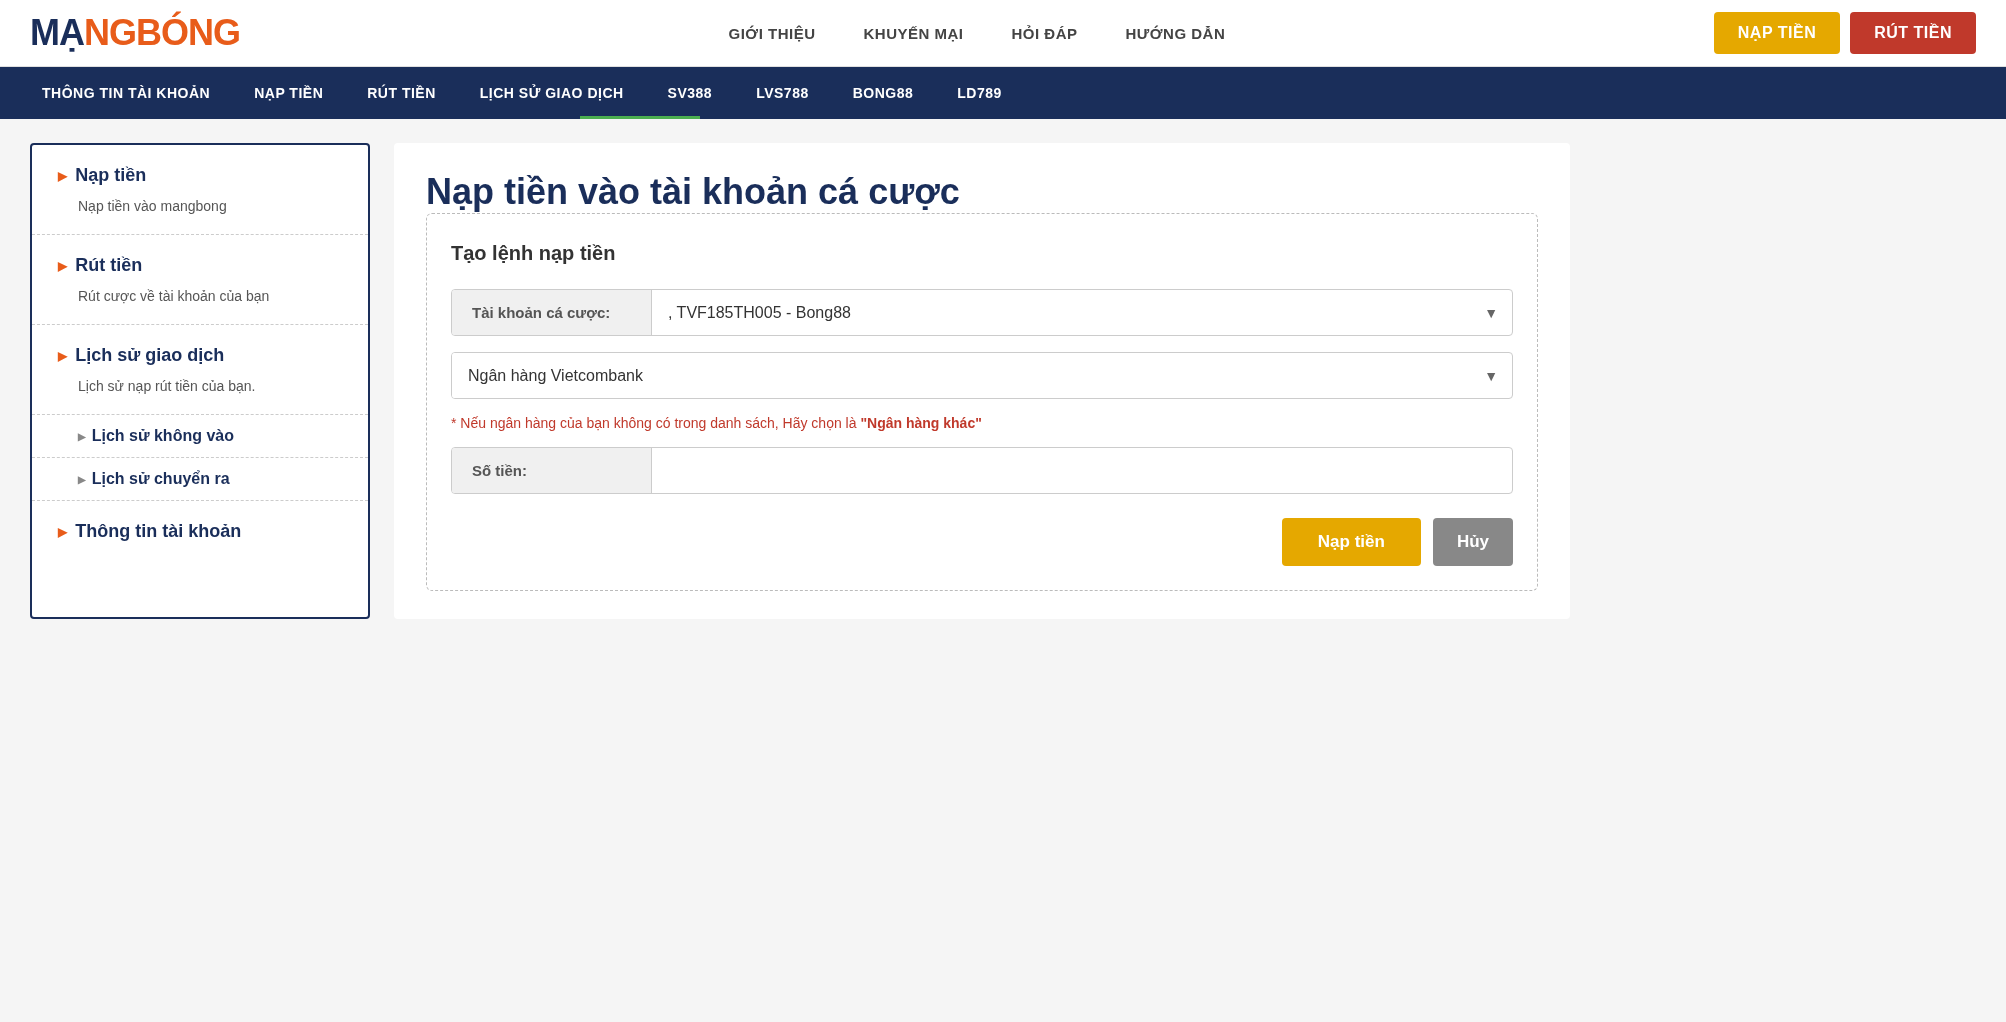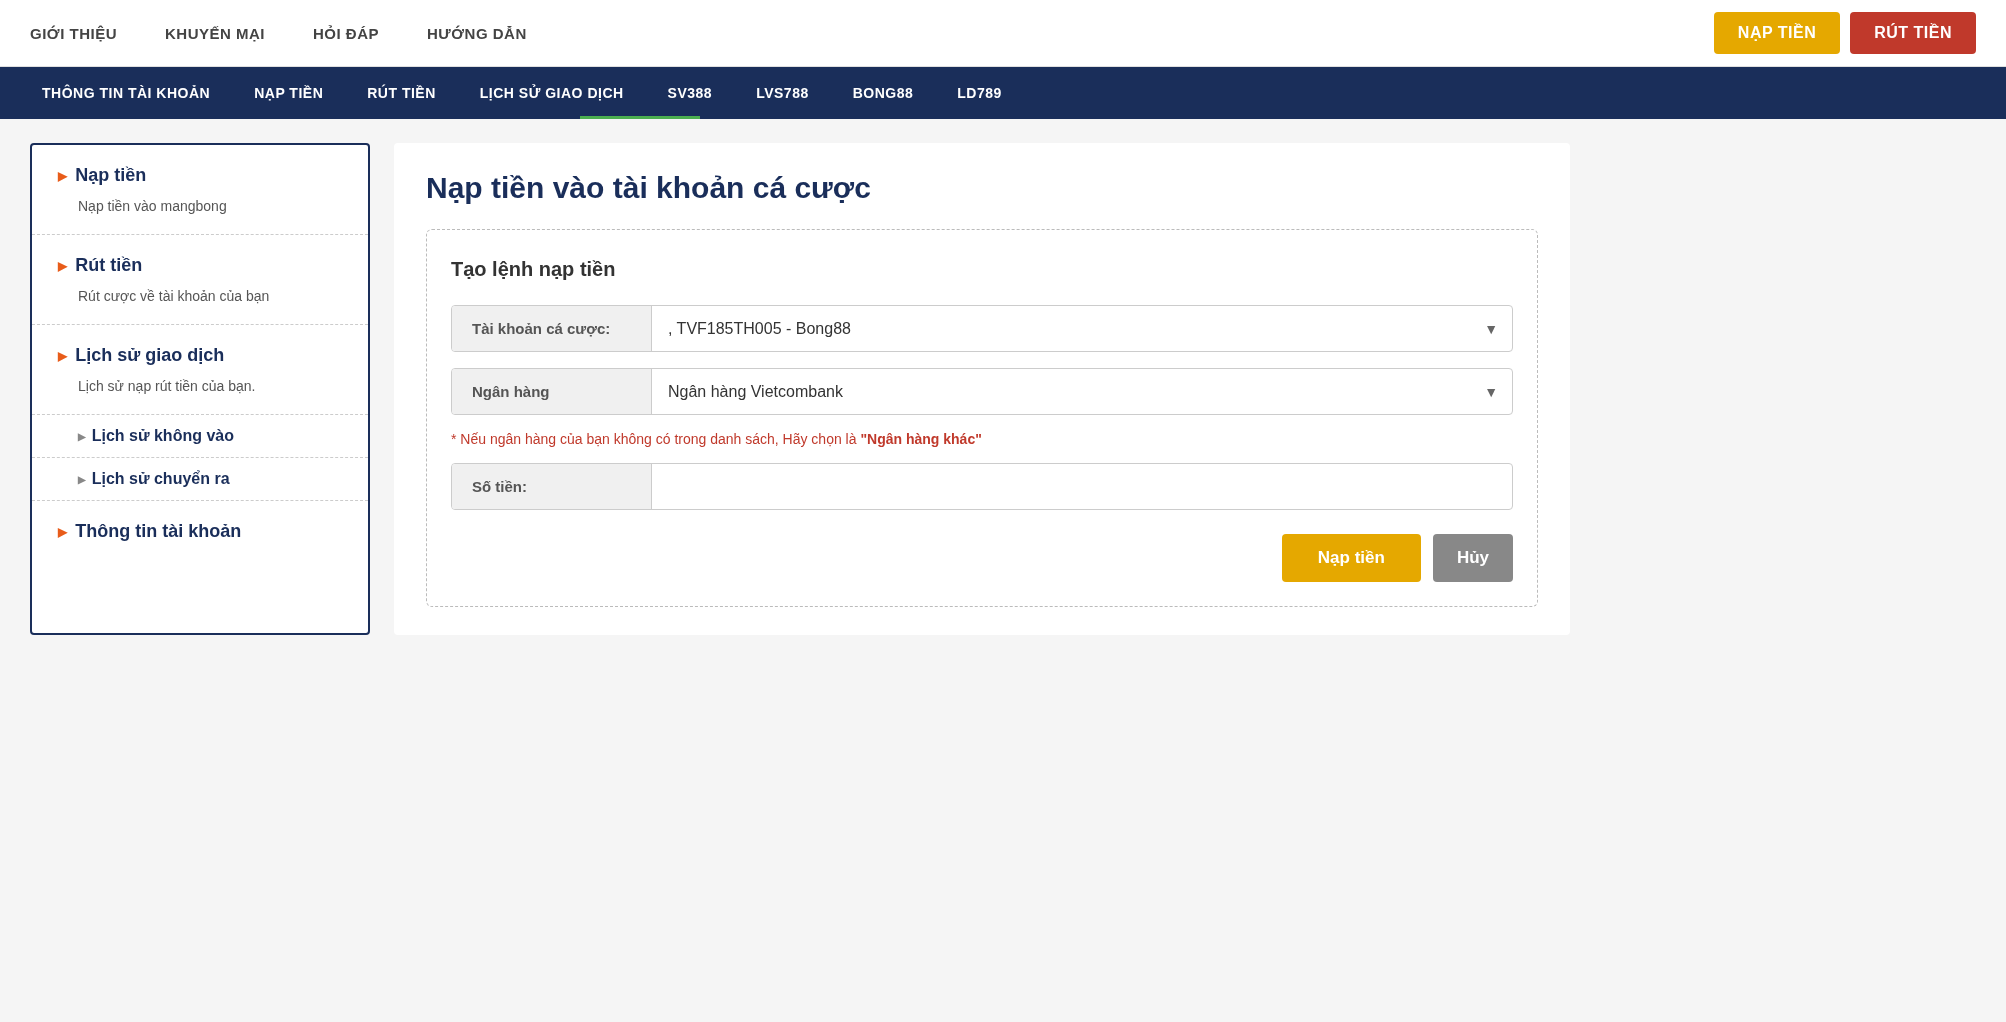--- a/index.html
+++ b/index.html
@@ -151,24 +151,23 @@
     }
 
     
     .content-area {
       flex: 1;
       background: #fff;
       border-radius: 4px;
       padding: 28px 32px;
     }
     .content-title {
-      font-size: 30px;
+      font-size: 36px;
       font-weight: 700;
       color: #1a2e5a;
-      margin-bottom: 24px;
     }
     .form-container {
       border: 1.5px dashed #bbb;
       border-radius: 6px;
       padding: 28px 24px 24px;
       background: #fff;
     }
     .form-section-title {
       font-size: 20px;
       font-weight: 700;
@@ -278,20 +277,23 @@
       font-size: 17px;
       font-weight: 700;
       border-radius: 4px;
       cursor: pointer;
     }
   </style>
 </head>
 <body>
 
 <div class="header">
+  <div class="logo">
+    <span class="logo-mang">MẠ<span style="color:#e85c1a">NG</span></span><span class="logo-bong">BÓNG</span>
+  </div>
   <nav class="header-nav">
     <a href="#">GIỚI THIỆU</a>
     <a href="#">KHUYẾN MẠI</a>
     <a href="#">HỎI ĐÁP</a>
     <a href="#">HƯỚNG DẪN</a>
   </nav>
   <div class="header-buttons">
     <button class="btn-nap-tien">NẠP TIỀN</button>
     <button class="btn-rut-tien">RÚT TIỀN</button>
   </div>
@@ -348,21 +350,20 @@
             <select class="form-select">
               <option>, TVF185TH005 - Bong88</option>
             </select>
             <span class="chevron">▼</span>
           </div>
         </div>
       </div>
 
       <div class="form-row">
         <div class="form-bank-row">
-          <div class="form-label">Ngân hàng</div>
           <div class="form-select-wrapper">
             <select class="form-select">
               <option>Ngân hàng Vietcombank</option>
               <option>Ngân hàng Vietinbank</option>
               <option>Ngân hàng BIDV</option>
               <option>Ngân hàng Agribank</option>
               <option>Ngân hàng Techcombank</option>
               <option>Ngân hàng MB</option>
               <option>Ngân hàng khác</option>
             </select>

